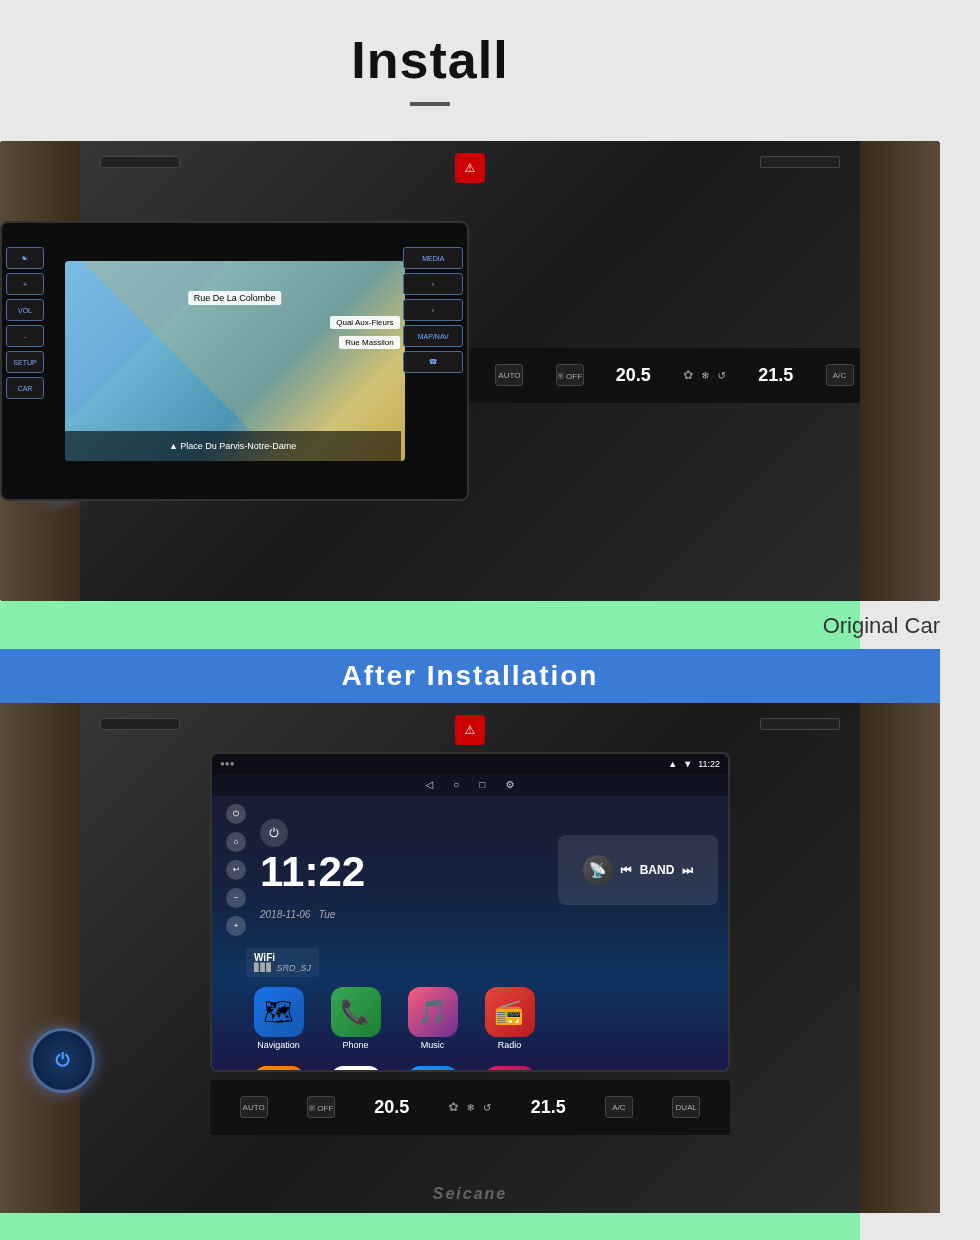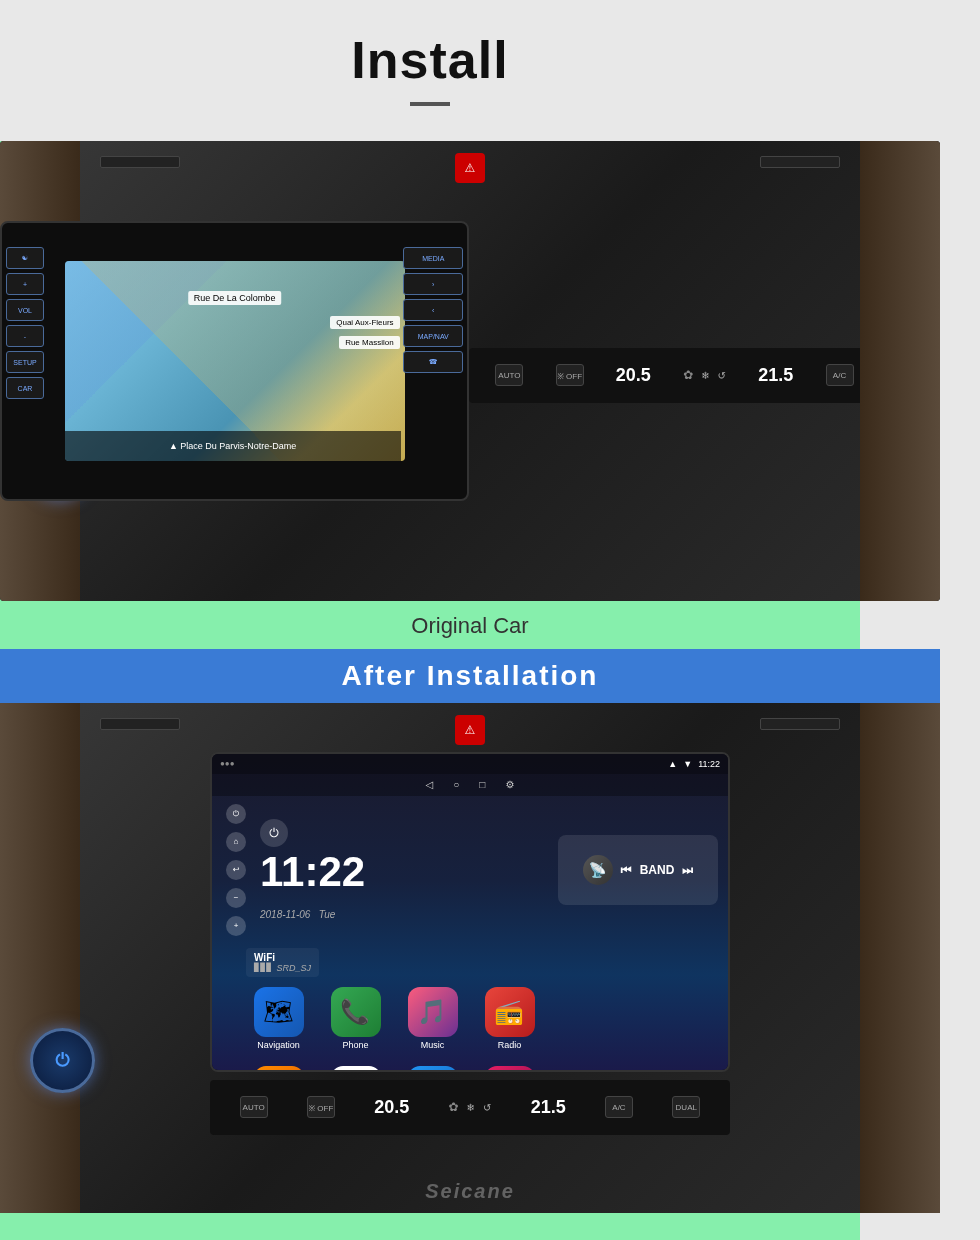--- a/index.html
+++ b/index.html
@@ -262,21 +262,21 @@
       border: 1px solid #444;
       border-radius: 3px;
       display: flex;
       align-items: center;
       justify-content: center;
       font-size: 8px;
       color: #aaa;
     }
 
     .label-original-car {
-      text-align: center;
+      text-align: right;
       font-size: 22px;
       color: #333;
       padding: 12px 0 10px 0;
       font-family: Arial, sans-serif;
     }
 
     
     .after-section {
       width: 940px;
       margin: 0 auto;
@@ -566,21 +566,21 @@
       justify-content: space-around;
       padding: 0 10px;
     }
 
     
     .watermark {
       position: absolute;
       bottom: 10px;
       left: 50%;
       transform: translateX(-50%);
-      font-size: 20px;
+      font-size: 16px;
       color: rgba(200,200,200,0.4);
       font-style: italic;
       font-weight: bold;
       letter-spacing: 2px;
       white-space: nowrap;
     }
 
     
     .vent-grille {
       position: absolute;

